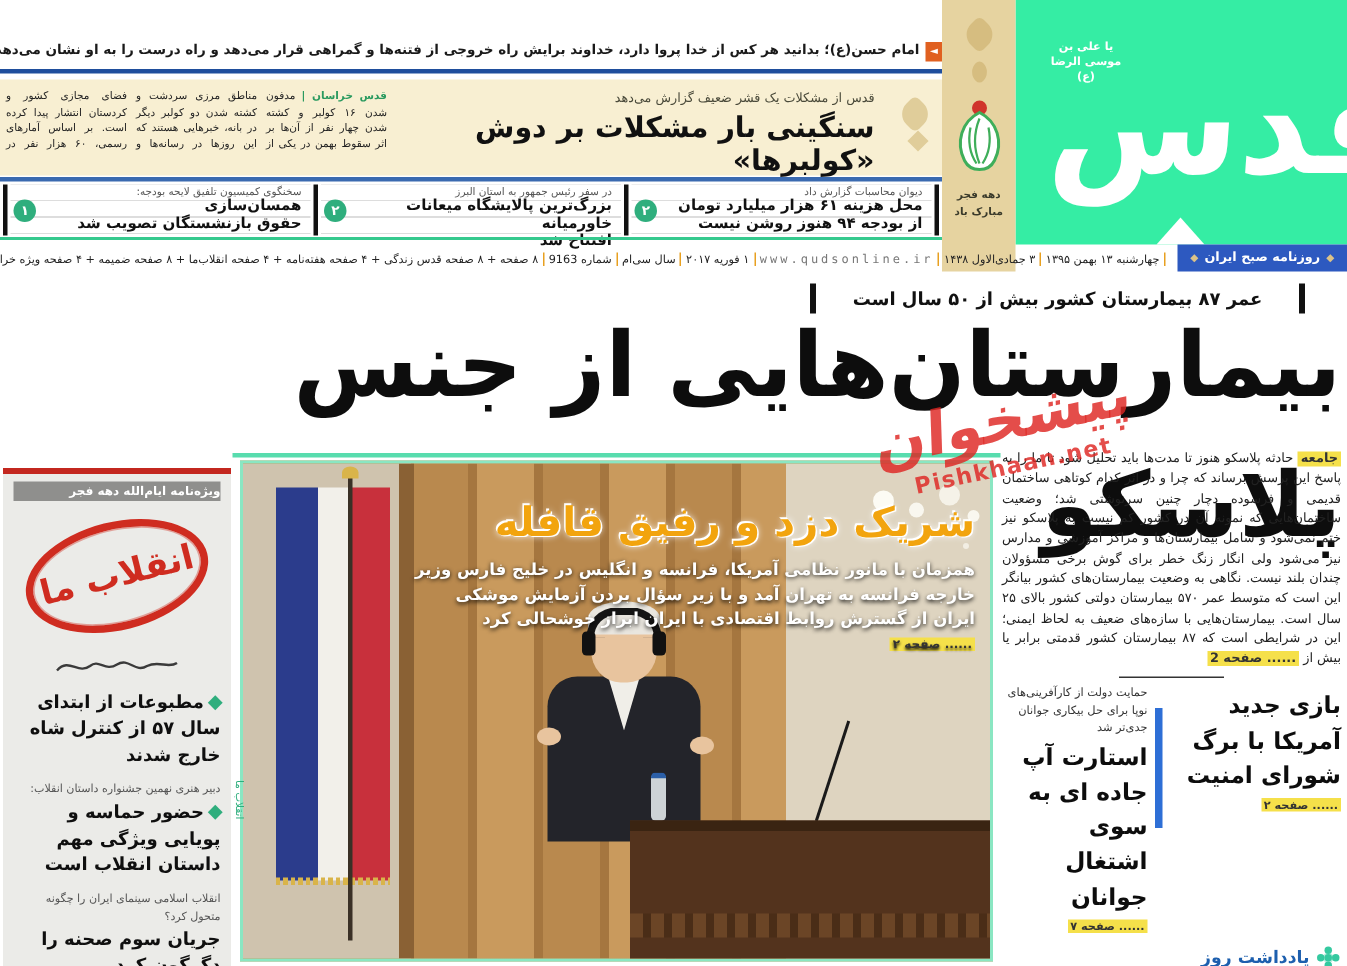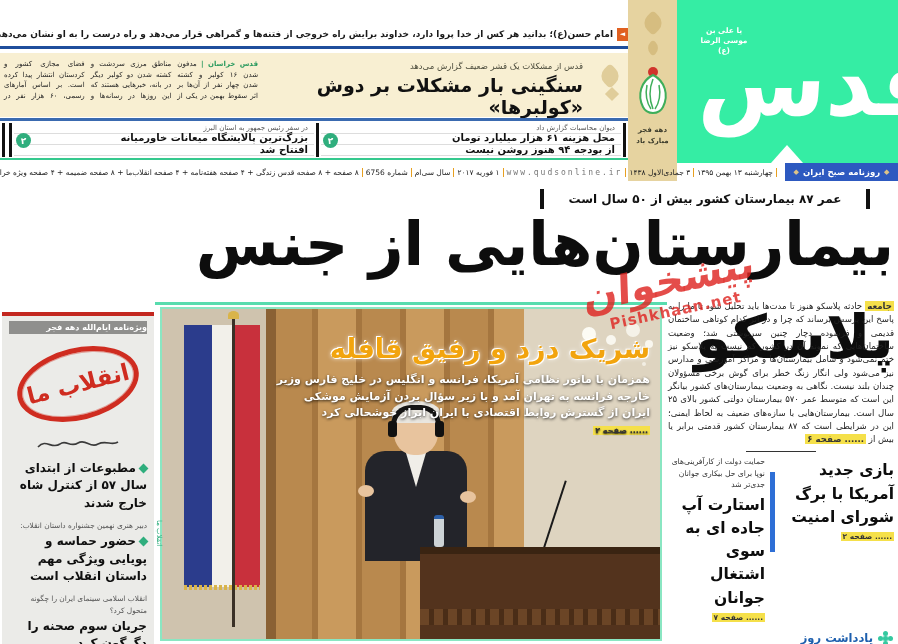--- a/index.html
+++ b/index.html
@@ -231,37 +231,45 @@
     <div class="vbar"></div>
     <div class="strip-item">
       <div class="strip-texts">
         <div class="strip-kicker">در سفر رئیس جمهور به استان البرز</div>
         <div class="strip-headline">بزرگ‌ترین پالایشگاه میعانات خاورمیانه</div>
         <div class="strip-headline">افتتاح شد</div>
       </div>
       <div class="badge">۲</div>
     </div>
     <div class="vbar"></div>
+    <div class="strip-item">
+      <div class="strip-texts">
+        <div class="strip-kicker">سخنگوی کمیسیون تلفیق لایحه بودجه:</div>
+        <div class="strip-headline">همسان‌سازی</div>
+        <div class="strip-headline">حقوق بازنشستگان تصویب شد</div>
+      </div>
+      <div class="badge">۱</div>
+    </div>
     <div class="vbar"></div>
   </div>
   <div class="rule-strip"></div>
 
   <div class="dateline">
     <span class="vpipe"></span>
       <span>چهارشنبه ۱۳ بهمن ۱۳۹۵</span>
     <span class="vpipe"></span>
       <span>۳ جمادی‌الاول ۱۴۳۸</span>
     <span class="vpipe"></span>
       <span class="website">www.qudsonline.ir</span>
     <span class="vpipe"></span>
       <span>۱ فوریه ۲۰۱۷</span>
     <span class="vpipe"></span>
       <span>سال سی‌ام</span>
     <span class="vpipe"></span>
-      <span>شماره 6756</span>
+      <span>شماره 9163</span>
     <span class="vpipe"></span>
       <span>۸ صفحه + ۸ صفحه قدس زندگی + ۴ صفحه هفته‌نامه + ۴ صفحه انقلاب‌ما + ۸ صفحه ضمیمه + ۴ صفحه ویژه خراسان</span>
 
   </div>
 
   <div class="lead-kicker">
     <span class="bar"></span>
     <span class="txt">عمر ۸۷ بیمارستان کشور بیش از ۵۰ سال است</span>
     <span class="bar"></span>
   </div>
@@ -299,21 +307,21 @@
       <div class="ph-headline">شریک دزد و رفیق قافله</div>
       <div class="ph-body">همزمان با مانور نظامی آمریکا، فرانسه و انگلیس در خلیج فارس وزیر خارجه فرانسه به تهران آمد و با زیر سؤال بردن آزمایش موشکی ایران از گسترش روابط اقتصادی با ایران ابراز خوشحالی کرد</div>
       <div class="ph-pageref"><span class="pageref-y">...... صفحه ۲</span></div>
     </div>
   </div>
 
   <div class="rcol">
     <div class="rc-lead">
       <span class="pageref-y lead-label-green">جامعه</span>
       <span>حادثه پلاسکو هنوز تا مدت‌ها باید تحلیل شود تا ما را به پاسخ این پرسش برساند که چرا و در اثر کدام کوتاهی ساختمان قدیمی و فرسوده دچار چنین سرنوشتی شد؛ وضعیت ساختمان‌هایی که نمونه آن در کشور کم نیست به پلاسکو نیز ختم نمی‌شود و شامل بیمارستان‌ها و مراکز آموزشی و مدارس نیز می‌شود ولی انگار زنگ خطر برای گوش برخی مسؤولان چندان بلند نیست. نگاهی به وضعیت بیمارستان‌های کشور بیانگر این است که متوسط عمر ۵۷۰ بیمارستان دولتی کشور بالای ۲۵ سال است. بیمارستان‌هایی با سازه‌های ضعیف به لحاظ ایمنی؛ این در شرایطی است که ۸۷ بیمارستان کشور قدمتی برابر یا بیش از</span>
-      <span class="pageref-y">...... صفحه ۶</span>
+      <span class="pageref-y">...... صفحه 2</span>
     </div>
     <div class="rc-divider"></div>
     <div class="rc-stories">
       <div class="rc-story a">
         <div class="rc-headline">بازی جدید آمریکا با برگ شورای امنیت</div>
         <div class="rc-pageref"><span class="pageref-y">...... صفحه ۲</span></div>
       </div>
       <div class="bluebar-v"></div>
       <div class="rc-story b">
         <div class="rc-kicker">حمایت دولت از کارآفرینی‌های نوپا برای حل بیکاری جوانان جدی‌تر شد</div>

